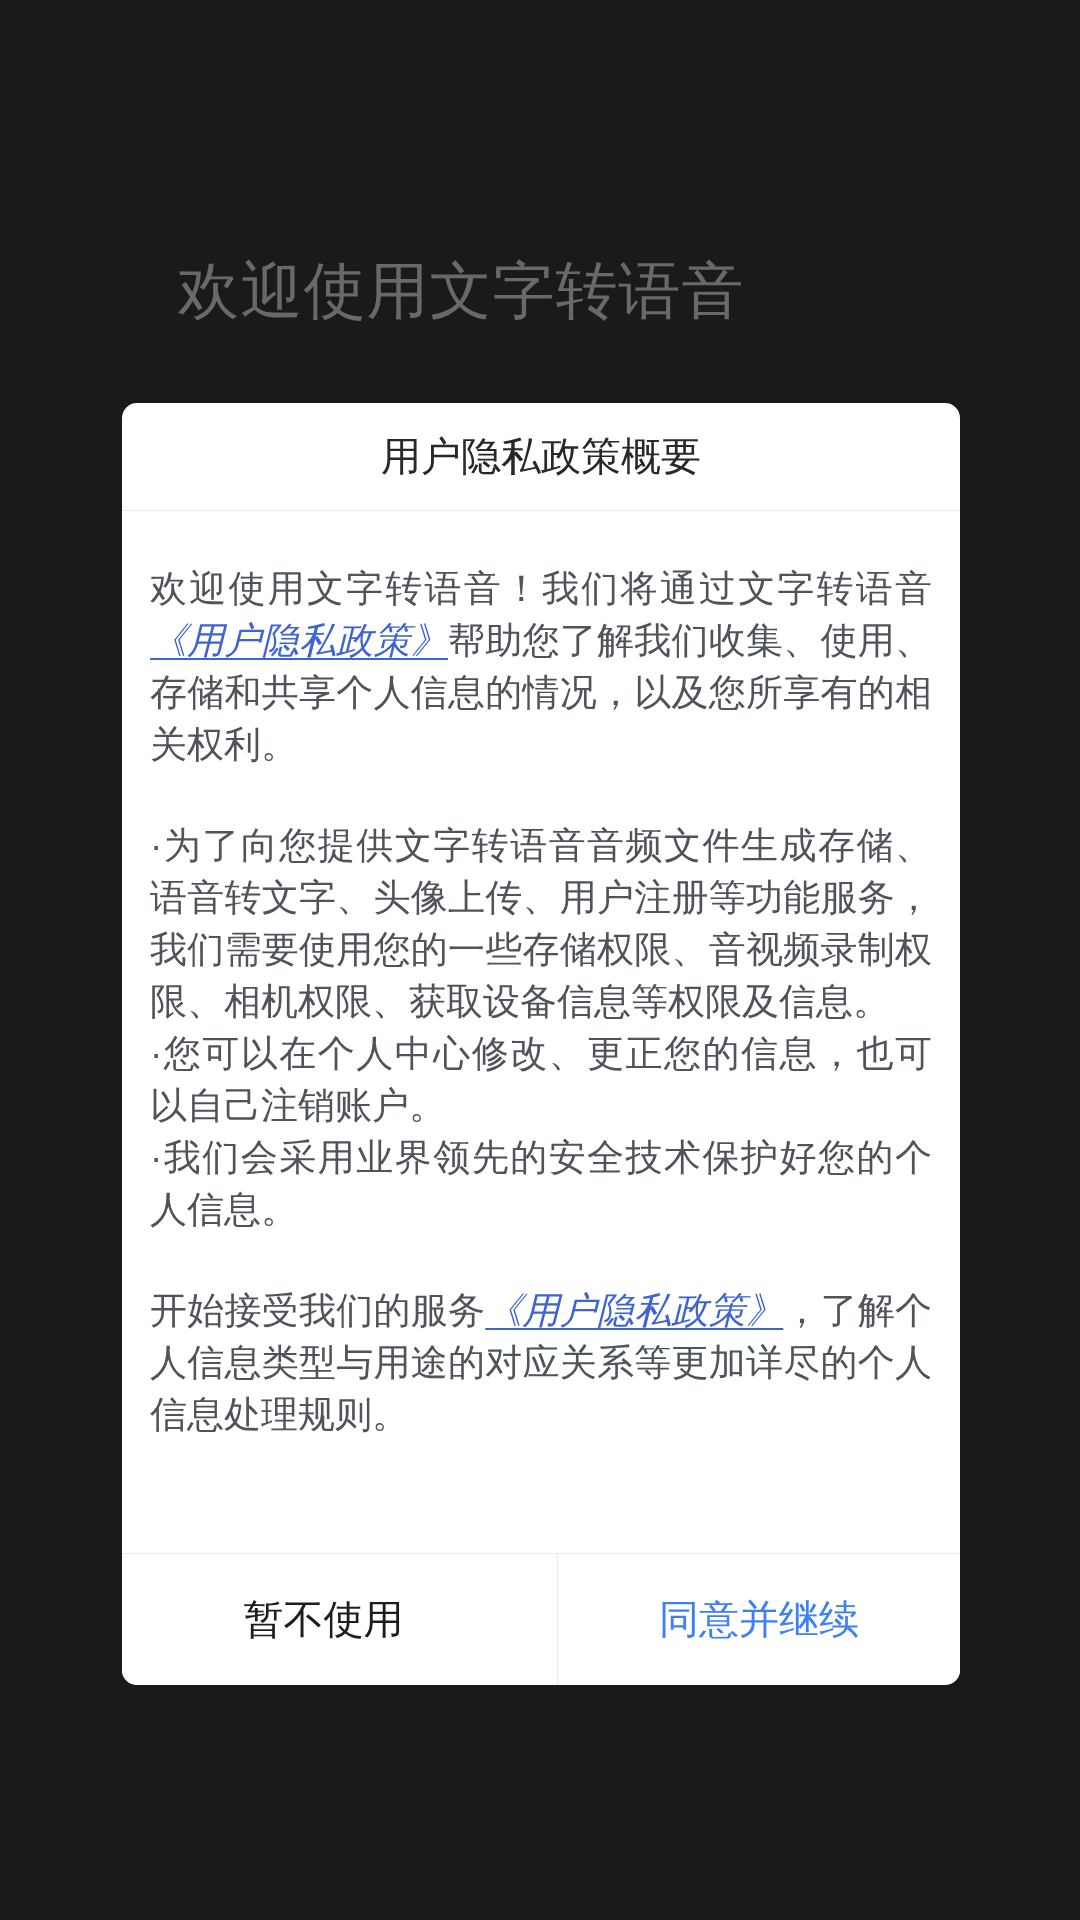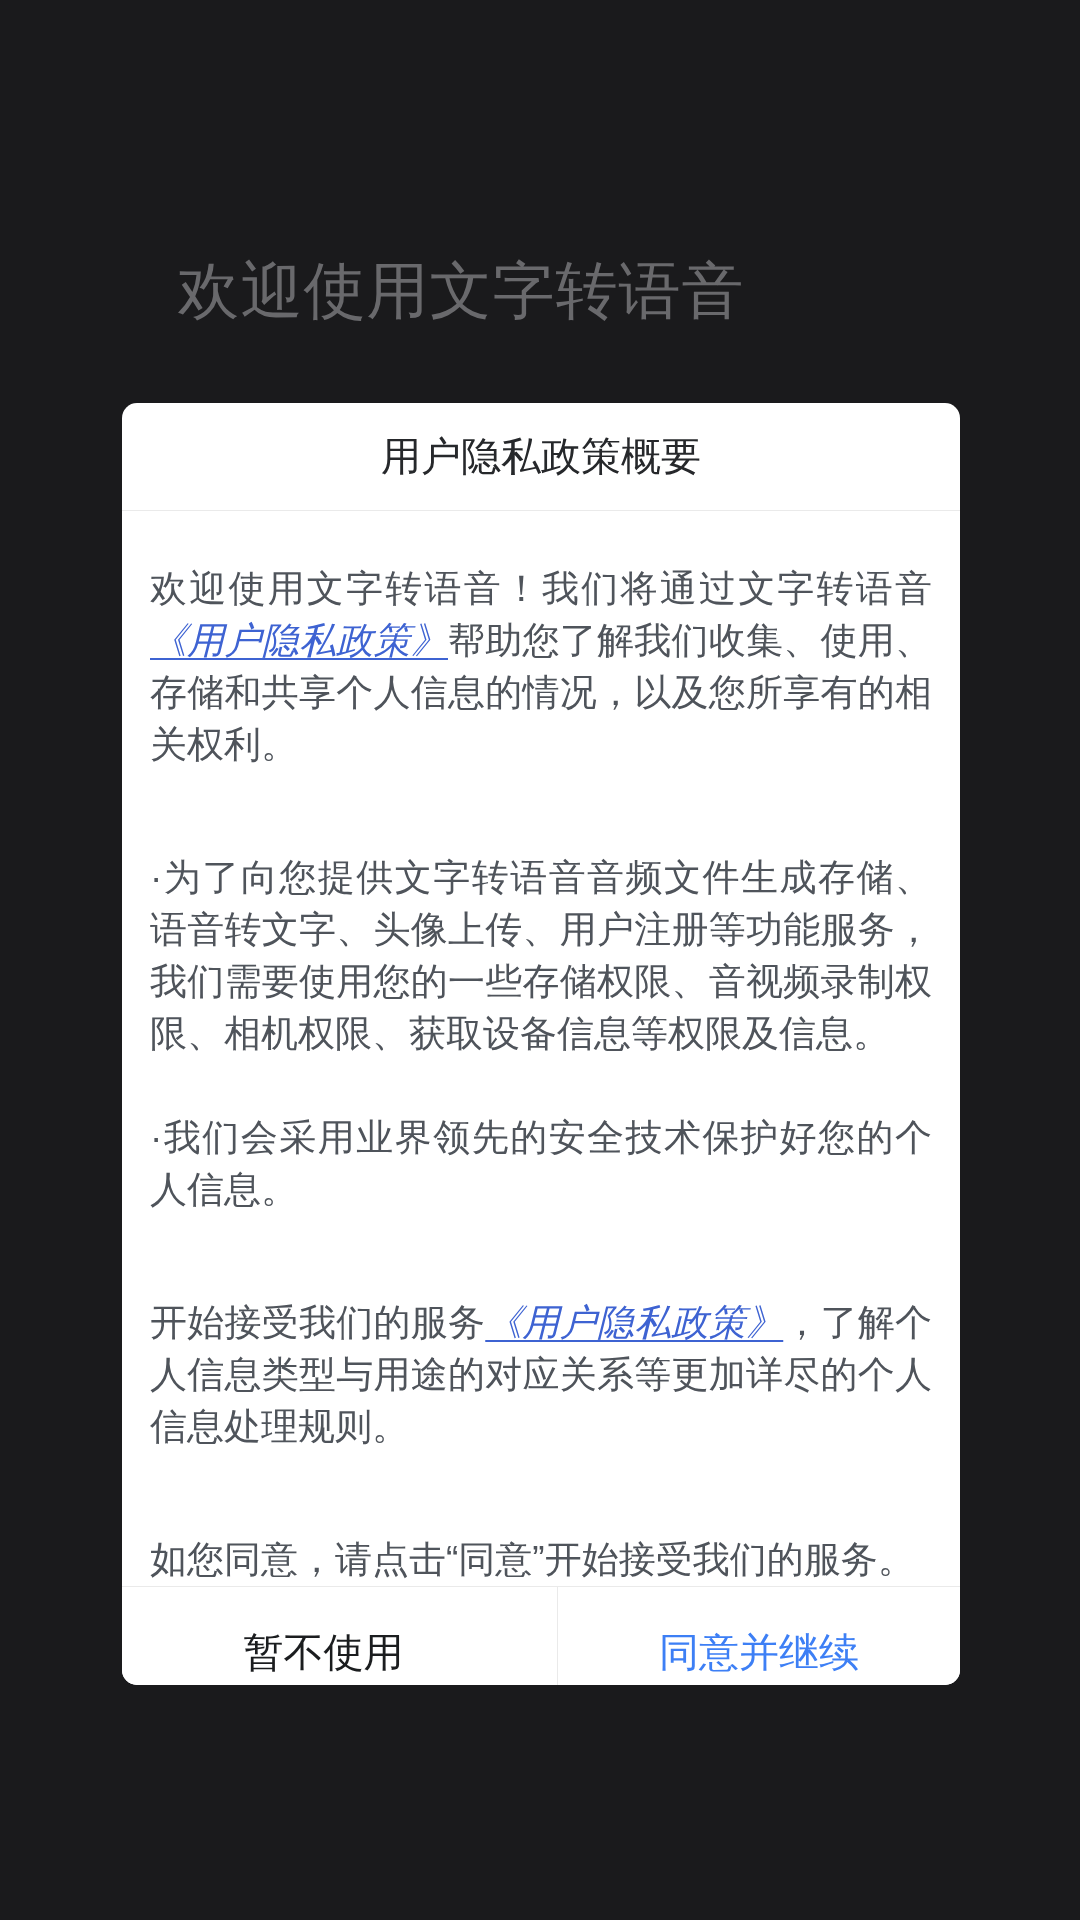--- a/index.html
+++ b/index.html
@@ -45,21 +45,21 @@
     border-bottom: 1px solid #eaeaea;
   }
   .dialog-body {
     flex: 1 1 auto;
     padding: 52px 28px 0 28px;
     font-size: 37px;
     line-height: 52px;
     color: #4f545b;
     text-align: justify;
   }
-  .dialog-body p + p { margin-top: 81px; }
+  .dialog-body p + p { margin-top: 49px; }
   .policy-link {
     color: #3e63d2;
     text-decoration: underline;
     text-decoration-thickness: 2px;
     text-underline-offset: 5px;
     cursor: pointer;
     font-style: italic;
   }
   .dialog-footer {
     flex: 0 0 132px;
@@ -91,25 +91,24 @@
 <div class="page-title">欢迎使用文字转语音</div>
 
 <div class="dialog">
 
   <div class="dialog-header">用户隐私政策概要</div>
 
   <div class="dialog-body">
 
     <p><span>欢迎使用文字转语音！我们将通过文字转语音</span><a class="policy-link">《用户隐私政策》</a><span>帮助您了解我们收集、使用、存储和共享个人信息的情况，以及您所享有的相关权利。</span></p>
 
-    <p class="bullets"><span>·为了向您提供文字转语音音频文件生成存储、语音转文字、头像上传、用户注册等功能服务，我们需要使用您的一些存储权限、音视频录制权限、相机权限、获取设备信息等权限及信息。</span><br><br><span>·我们会采用业界领先的安全技术保护好您的个人信息。</span></p>
+    <p class="bullets"><span>·为了向您提供文字转语音音频文件生成存储、语音转文字、头像上传、用户注册等功能服务，我们需要使用您的一些存储权限、音视频录制权限、相机权限、获取设备信息等权限及信息。</span><br><span>·您可以在个人中心修改、更正您的信息，也可以自己注销账户。</span><br><span>·我们会采用业界领先的安全技术保护好您的个人信息。</span></p>
 
     <p><span>开始接受我们的服务</span><a class="policy-link">《用户隐私政策》</a><span>，了解个人信息类型与用途的对应关系等更加详尽的个人信息处理规则。</span></p>
 
-    <p>如您同意，请点击“同意”开始接受我们的服务。</p>
 
   </div>
 
   <div class="dialog-footer">
     <button class="dialog-btn btn-decline">暂不使用</button>
     <button class="dialog-btn btn-agree">同意并继续</button>
   </div>
 
 </div>
 

